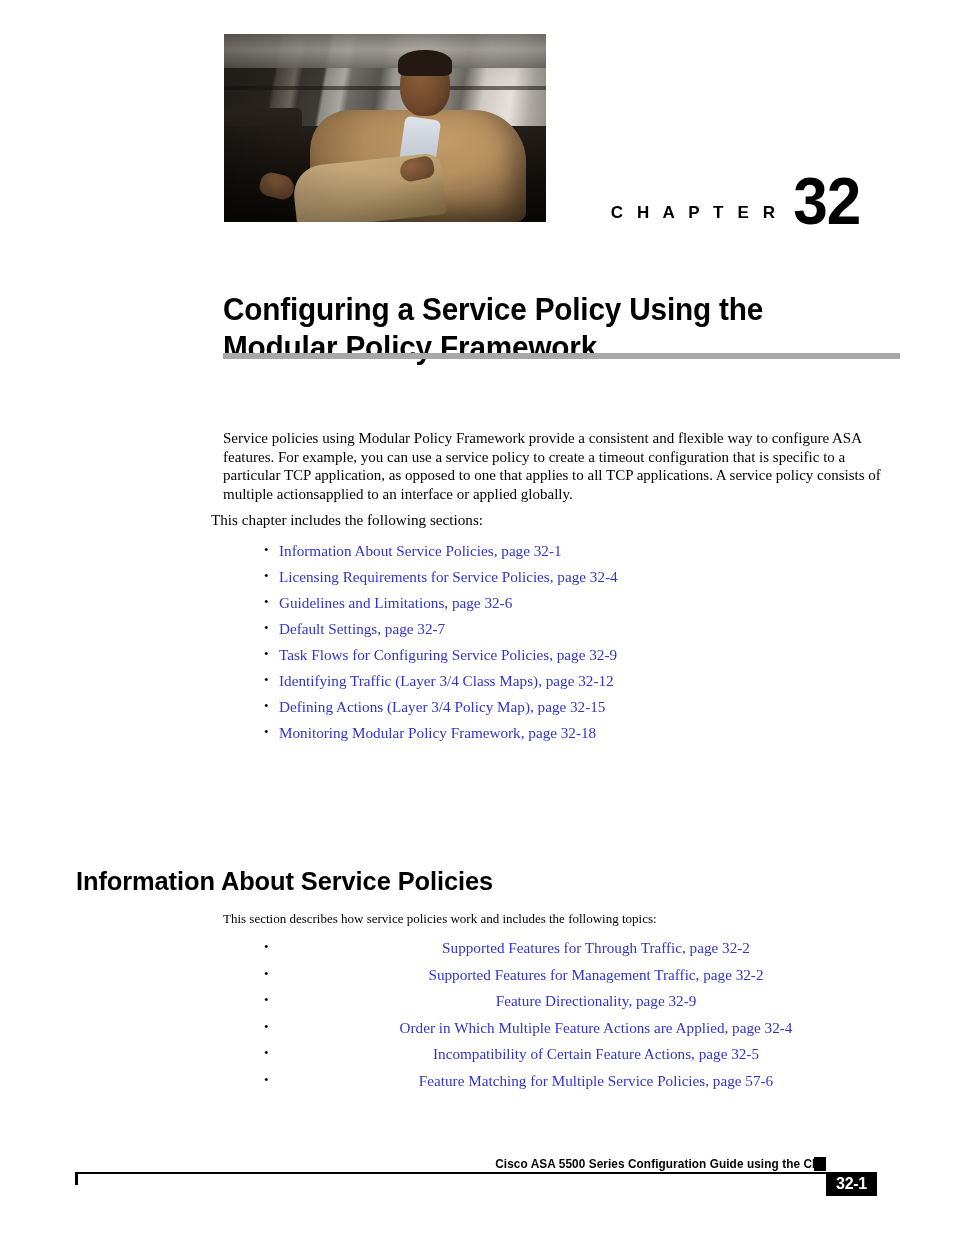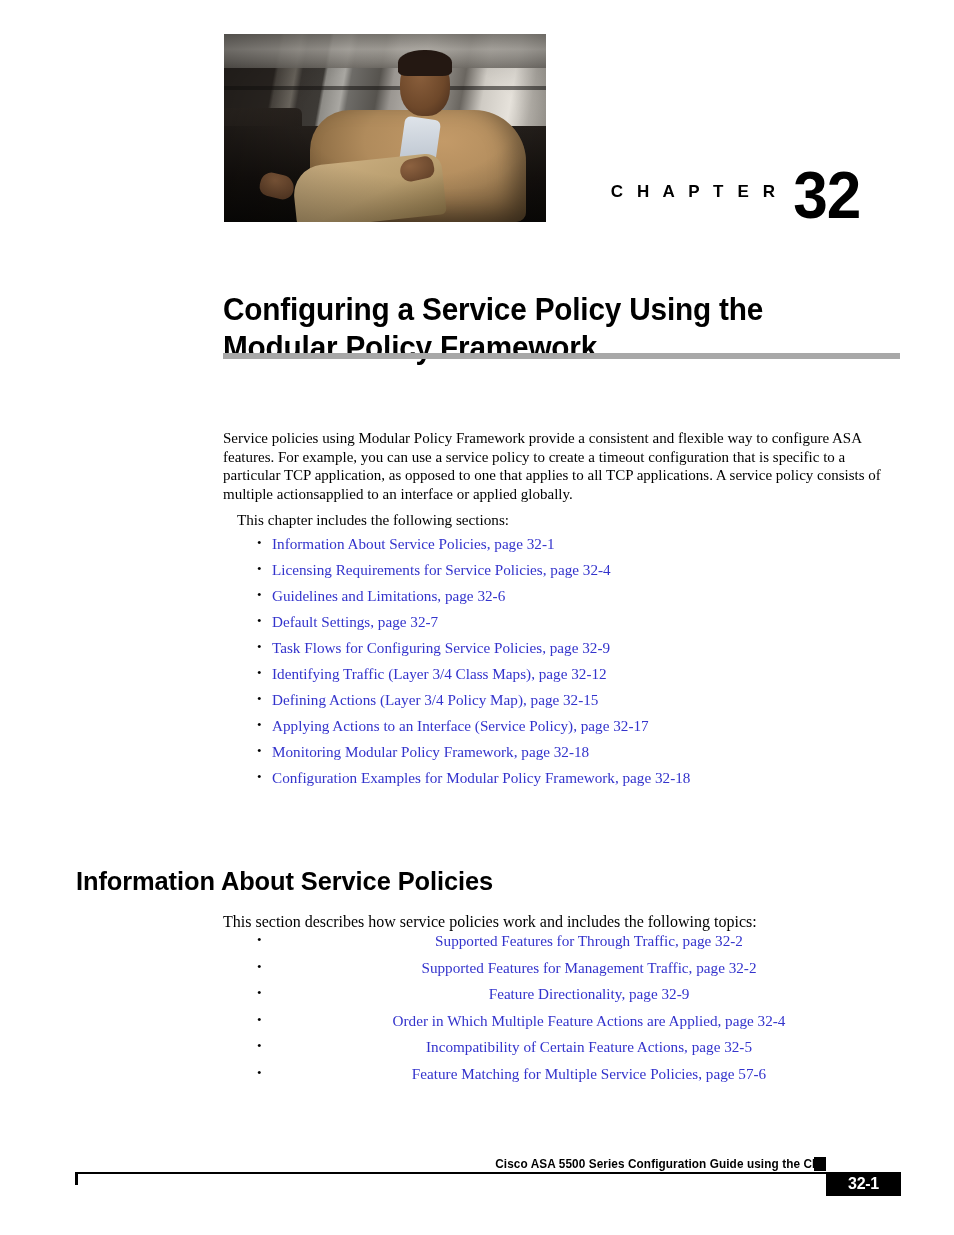--- a/index.html
+++ b/index.html
@@ -109,21 +109,21 @@
     background: radial-gradient(ellipse at 58% 45%, rgba(0,0,0,0) 40%, rgba(0,0,0,.42) 100%);
   }
 
   .chapter-tag {
     position: absolute;
     left: 560px;
     top: 160px;
     width: 300px;
     height: 70px;
     display: flex;
-    align-items: center;
+    align-items: flex-end;
     justify-content: flex-end;
   }
   .chapter-word {
     font-family: "Liberation Sans Narrow", "Liberation Sans", sans-serif;
     font-weight: bold;
     font-size: 17px;
     letter-spacing: 4.6px;
     color: #000;
     padding-bottom: 7px;
     padding-right: 9px;
@@ -170,31 +170,31 @@
     left: 223px;
     top: 414px;
     width: 672px;
     font-size: 15px;
     line-height: 18.6px;
     text-align: left;
     color: #000;
   }
   .intro-lead {
     position: absolute;
-    left: 237px;
+    left: 211px;
     top: 496px;
     width: 672px;
     font-size: 15.2px;
     line-height: 18.6px;
     color: #000;
   }
 
   ul.xref-list {
     list-style: none;
-    margin: 8px;
+    margin: 15px;
     padding: 0;
     position: absolute;
   }
   ul.xref-list li {
     position: relative;
     padding-left: 26px;
     font-size: 15.2px;
     line-height: 18px;
     color: #3333cc;
     white-space: nowrap;
@@ -229,21 +229,21 @@
     color: #000;
     letter-spacing: -0.1px;
     transform: scaleX(.96);
     transform-origin: left top;
   }
   .section-lead {
     position: absolute;
     left: 223px;
     top: 897px;
     width: 672px;
-    font-size: 16px;
+    font-size: 13px;
     line-height: 18.6px;
     color: #000;
   }
 
   
   .footer-guide {
     position: absolute;
     right: 131px;
     top: 1157px;
     font-family: "Liberation Sans Narrow", "Liberation Sans", sans-serif;
@@ -276,21 +276,21 @@
     left: 75px;
     top: 1172px;
     width: 3px;
     height: 13px;
     background: #000;
   }
   .page-number-box {
     position: absolute;
     left: 826px;
     top: 1172px;
-    width: 75px;
+    width: 51px;
     height: 24px;
     background: #000;
     color: #ffffff;
     font-family: "Liberation Sans Narrow", "Liberation Sans", sans-serif;
     font-weight: bold;
     font-size: 16px;
     display: flex;
     align-items: center;
     justify-content: center;
     letter-spacing: -0.3px;
@@ -330,23 +330,21 @@
 <p class="intro-lead">This chapter includes the following sections:</p>
 
 <ul class="xref-list" id="list-chapter-sections">
   <li><a href="#">Information About Service Policies, page 32-1</a></li>
   <li><a href="#">Licensing Requirements for Service Policies, page 32-4</a></li>
   <li><a href="#">Guidelines and Limitations, page 32-6</a></li>
   <li><a href="#">Default Settings, page 32-7</a></li>
   <li><a href="#">Task Flows for Configuring Service Policies, page 32-9</a></li>
   <li><a href="#">Identifying Traffic (Layer 3/4 Class Maps), page 32-12</a></li>
   <li><a href="#">Defining Actions (Layer 3/4 Policy Map), page 32-15</a></li>
-  <li><a href="#">Applying Actions to an Interface (Service Policy), page 32-17</a></li>
   <li><a href="#">Monitoring Modular Policy Framework, page 32-18</a></li>
-  <li><a href="#">Configuration Examples for Modular Policy Framework, page 32-18</a></li>
 </ul>
 
 <h2 class="section-heading">Information About Service Policies</h2>
 <p class="section-lead">This section describes how service policies work and includes the following topics:</p>
 
 <ul class="xref-list" id="list-section-topics">
   <li><a href="#">Supported Features for Through Traffic, page 32-2</a></li>
   <li><a href="#">Supported Features for Management Traffic, page 32-2</a></li>
   <li><a href="#">Feature Directionality, page 32-9</a></li>
   <li><a href="#">Order in Which Multiple Feature Actions are Applied, page 32-4</a></li>

